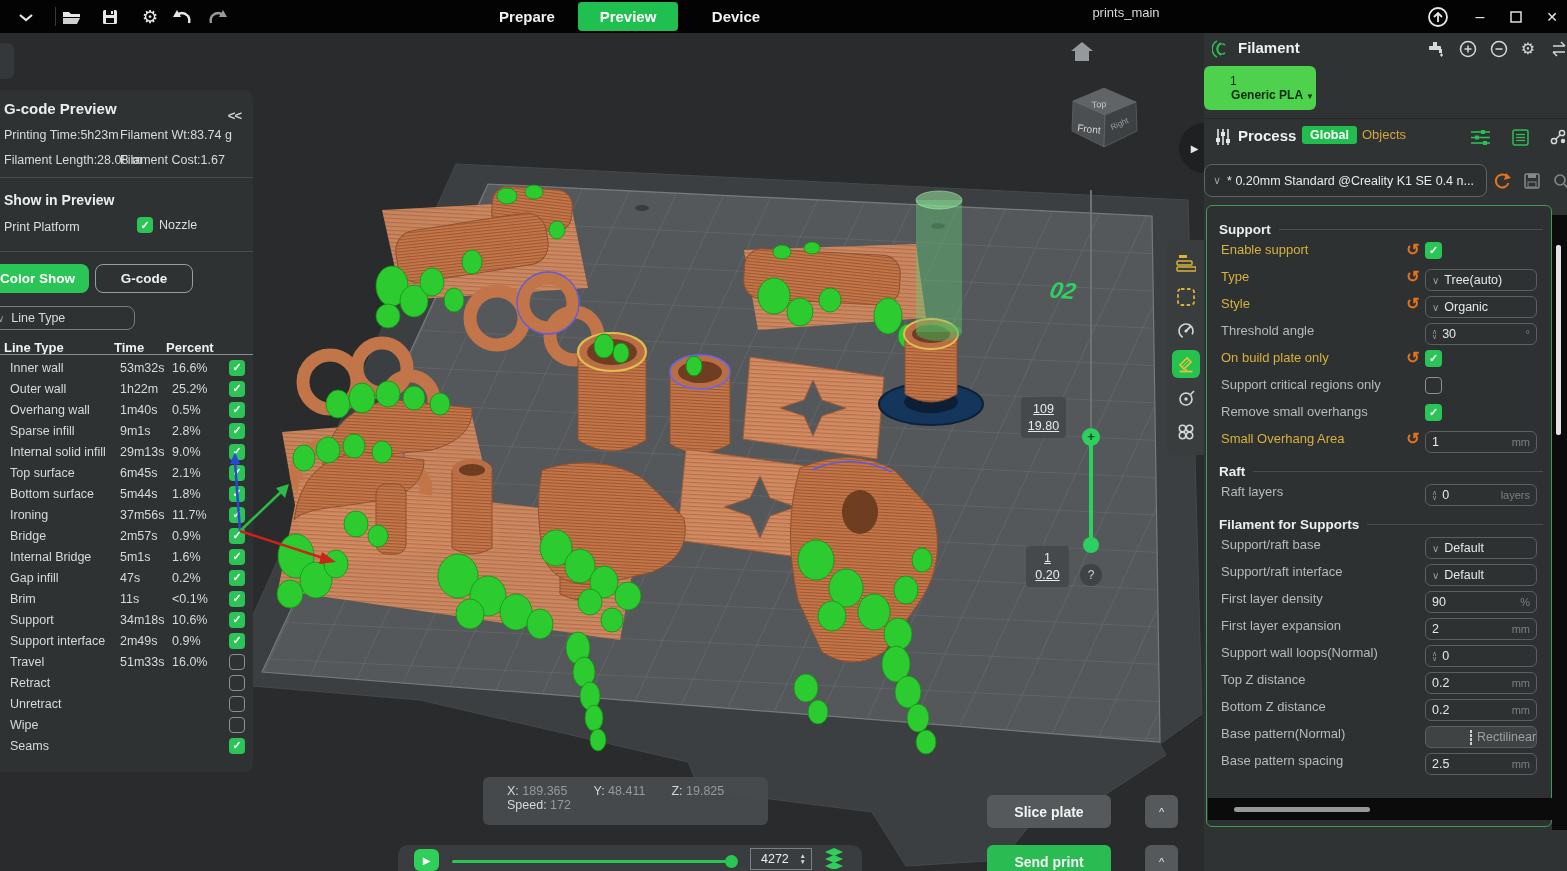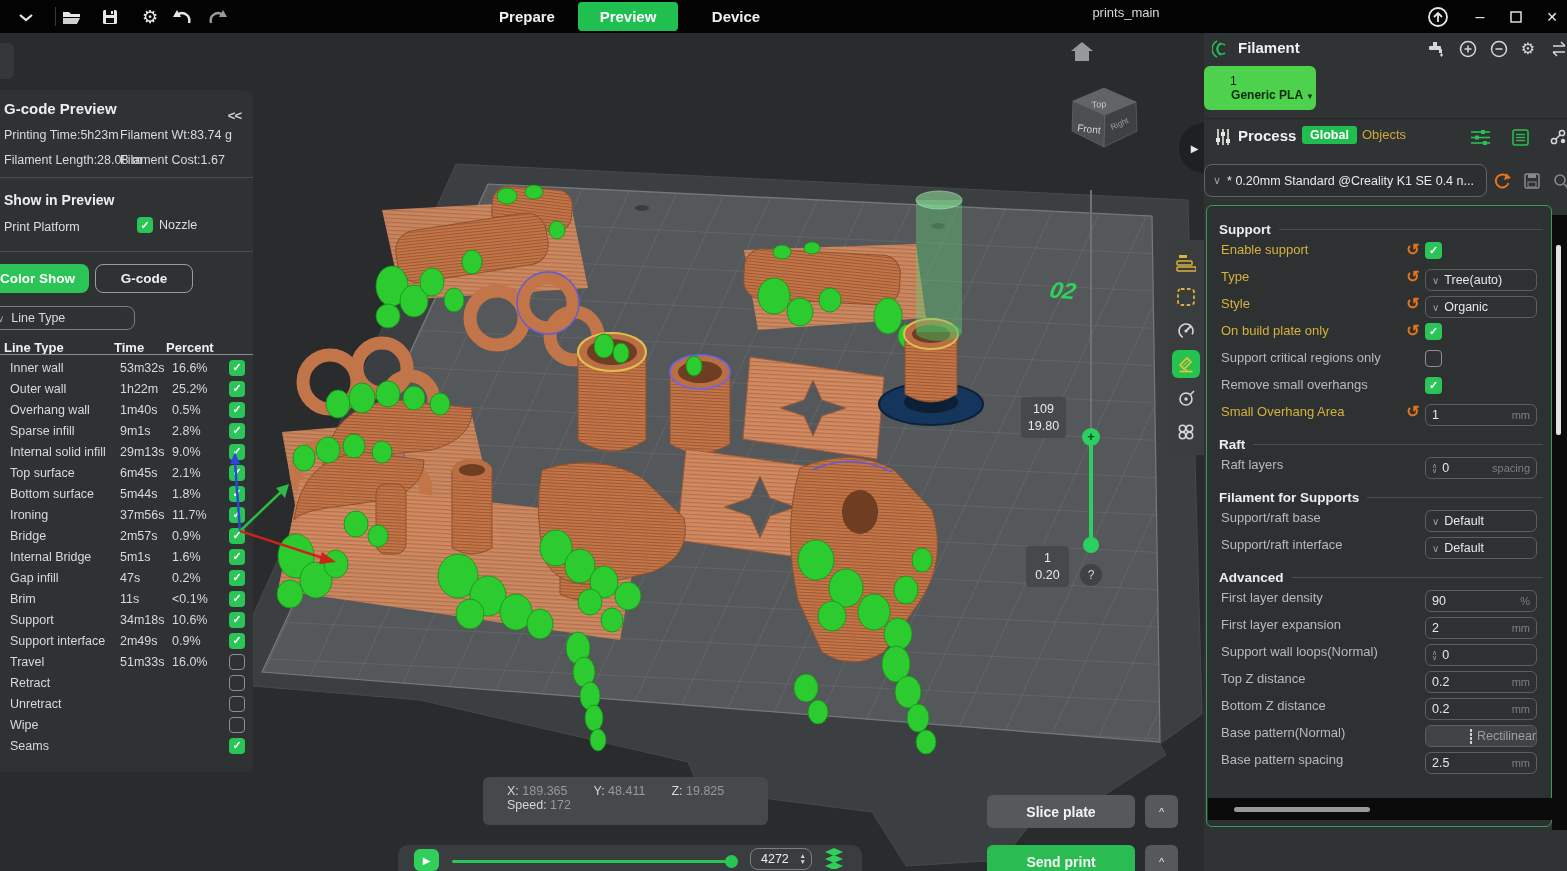--- a/index.html
+++ b/index.html
@@ -88,41 +88,41 @@
   #sidebar{position:absolute;left:1167px;top:240px;width:37px;height:215px;background:#3a3d3e;
            border-radius:8px 0 0 8px;z-index:6;display:flex;flex-direction:column;align-items:center;
            justify-content:space-around;padding:6px 0;box-sizing:border-box;}
   .sic{width:28px;height:28px;display:flex;align-items:center;justify-content:center;border-radius:6px;}
   .sic.active{background:#25c24f;}
   #handle{position:absolute;left:1179px;top:123px;width:25px;height:50px;background:#1e2021;
           border-radius:25px 0 0 25px;z-index:6;display:flex;align-items:center;justify-content:center;
           color:#e8e8e8;font-size:10px;padding-left:6px;box-sizing:border-box;}
   
   .tip{position:absolute;background:#45494c;border-radius:4px;color:#e8eaea;font-size:12.5px;
-       display:flex;flex-direction:column;align-items:center;justify-content:center;z-index:4;line-height:17px;}
+       display:flex;flex-direction:column;align-items:center;justify-content:center;z-index:4;line-height:17px;text-decoration:underline;}
   #lay-track{position:absolute;left:1090px;top:190px;width:2px;height:248px;background:#6f7273;z-index:4;}
   #lay-range{position:absolute;left:1089px;top:437px;width:4px;height:108px;background:#2bd05e;z-index:4;}
   #lay-top{position:absolute;left:1082px;top:428px;width:18px;height:18px;border-radius:50%;background:#2bd05e;
            color:#0c4d24;font-size:13px;font-weight:bold;display:flex;align-items:center;justify-content:center;z-index:4;line-height:0;}
   #lay-bot{position:absolute;left:1083px;top:537px;width:16px;height:16px;border-radius:50%;background:#2bd05e;z-index:4;}
   #help{position:absolute;left:1080px;top:564px;width:22px;height:22px;border-radius:50%;background:#3f4345;
         color:#cdd0d1;font-size:12px;display:flex;align-items:center;justify-content:center;z-index:4;}
   #coords{position:absolute;left:483px;top:777px;width:285px;height:48px;background:rgba(72,75,77,.96);
           border-radius:6px;z-index:4;font-size:12.5px;color:#d4d6d7;padding:7px 0 0 24px;box-sizing:border-box;}
   #coords .v{color:#96999b;}
   #coords .r1{display:flex;gap:26px;}
   #player{position:absolute;left:398px;top:845px;width:464px;height:26px;background:#3a3d3f;border-radius:10px 10px 0 0;z-index:4;}
   #play{position:absolute;left:16px;top:4px;width:25px;height:22px;background:#2fcf5a;border-radius:6px;
         color:#fff;font-size:10px;display:flex;align-items:center;justify-content:center;}
   #ptrack{position:absolute;left:54px;top:15px;width:280px;height:3px;background:#29c654;border-radius:2px;}
   #phandle{position:absolute;left:327px;top:10px;width:13px;height:13px;border-radius:50%;background:#29c654;}
-  #pnum{position:absolute;left:352px;top:3px;width:62px;height:22px;border:1px solid #7c7f80;border-radius:8px;
+  #pnum{position:absolute;left:352px;top:3px;width:62px;height:22px;border:1px solid #7c7f80;border-radius:0;
         box-sizing:border-box;display:flex;align-items:center;color:#eceeee;font-size:12.5px;padding-left:10px;}
   #pnum .arr{margin-left:auto;margin-right:5px;display:flex;flex-direction:column;font-size:6.5px;color:#d5d7d8;line-height:6px;}
-  .act-btn{position:absolute;width:148px;height:33px;border-radius:6px;display:flex;align-items:center;justify-content:center;
+  .act-btn{position:absolute;width:124px;height:33px;border-radius:6px;display:flex;align-items:center;justify-content:center;
            color:#f2f3f3;font-size:14px;font-weight:bold;z-index:6;}
   .exp-btn{position:absolute;width:33px;height:33px;border-radius:6px;background:#56595b;display:flex;align-items:center;
            justify-content:center;color:#e8e9e9;font-size:11px;z-index:6;}
   #tab-stub{position:absolute;left:0;top:43px;width:14px;height:36px;background:#35383a;border-radius:0 6px 6px 0;z-index:4;}
   svg text{font-family:"Liberation Sans",sans-serif;}
 </style>
 </head>
 <body>
 
 <div id="app">
@@ -658,20 +658,34 @@
           <span class="lbl mod">Style</span>
           <span class="undo">↺</span>
           <span class="ctrl">
             <span class="box">
               <span class="chev">∨</span>
               <span class="val">Organic</span>
             </span>
           </span>
         </div>
         <div class="srow">
+          <span class="lbl">Threshold angle</span>
+          <span class="undo"></span>
+          <span class="ctrl">
+            <span class="box">
+              <span class="spincol">
+                <span>∧</span>
+                <span>∨</span>
+              </span>
+              <span class="val">30</span>
+              <span class="unit">°</span>
+            </span>
+          </span>
+        </div>
+        <div class="srow">
           <span class="lbl mod">On build plate only</span>
           <span class="undo">↺</span>
           <span class="ctrl">
             <span class="scb on">✓</span>
           </span>
         </div>
         <div class="srow">
           <span class="lbl">Support critical regions only</span>
           <span class="undo"></span>
           <span class="ctrl">
@@ -702,21 +716,21 @@
         <div class="srow">
           <span class="lbl">Raft layers</span>
           <span class="undo"></span>
           <span class="ctrl">
             <span class="box">
               <span class="spincol">
                 <span>∧</span>
                 <span>∨</span>
               </span>
               <span class="val">0</span>
-              <span class="unit">spacing</span>
+              <span class="unit">layers</span>
             </span>
           </span>
         </div>
         <div class="sec-head">
           <span class="sec-title">Filament for Supports</span>
           <span class="sec-rule"></span>
         </div>
         <div class="srow">
           <span class="lbl">Support/raft base</span>
           <span class="undo"></span>
@@ -729,24 +743,20 @@
         </div>
         <div class="srow">
           <span class="lbl">Support/raft interface</span>
           <span class="undo"></span>
           <span class="ctrl">
             <span class="box">
               <span class="chev">∨</span>
               <span class="val">Default</span>
             </span>
           </span>
-        </div>
-        <div class="sec-head">
-          <span class="sec-title">Advanced</span>
-          <span class="sec-rule"></span>
         </div>
         <div class="srow">
           <span class="lbl">First layer density</span>
           <span class="undo"></span>
           <span class="ctrl">
             <span class="box">
               <span class="val">90</span>
               <span class="unit">%</span>
             </span>
           </span>

